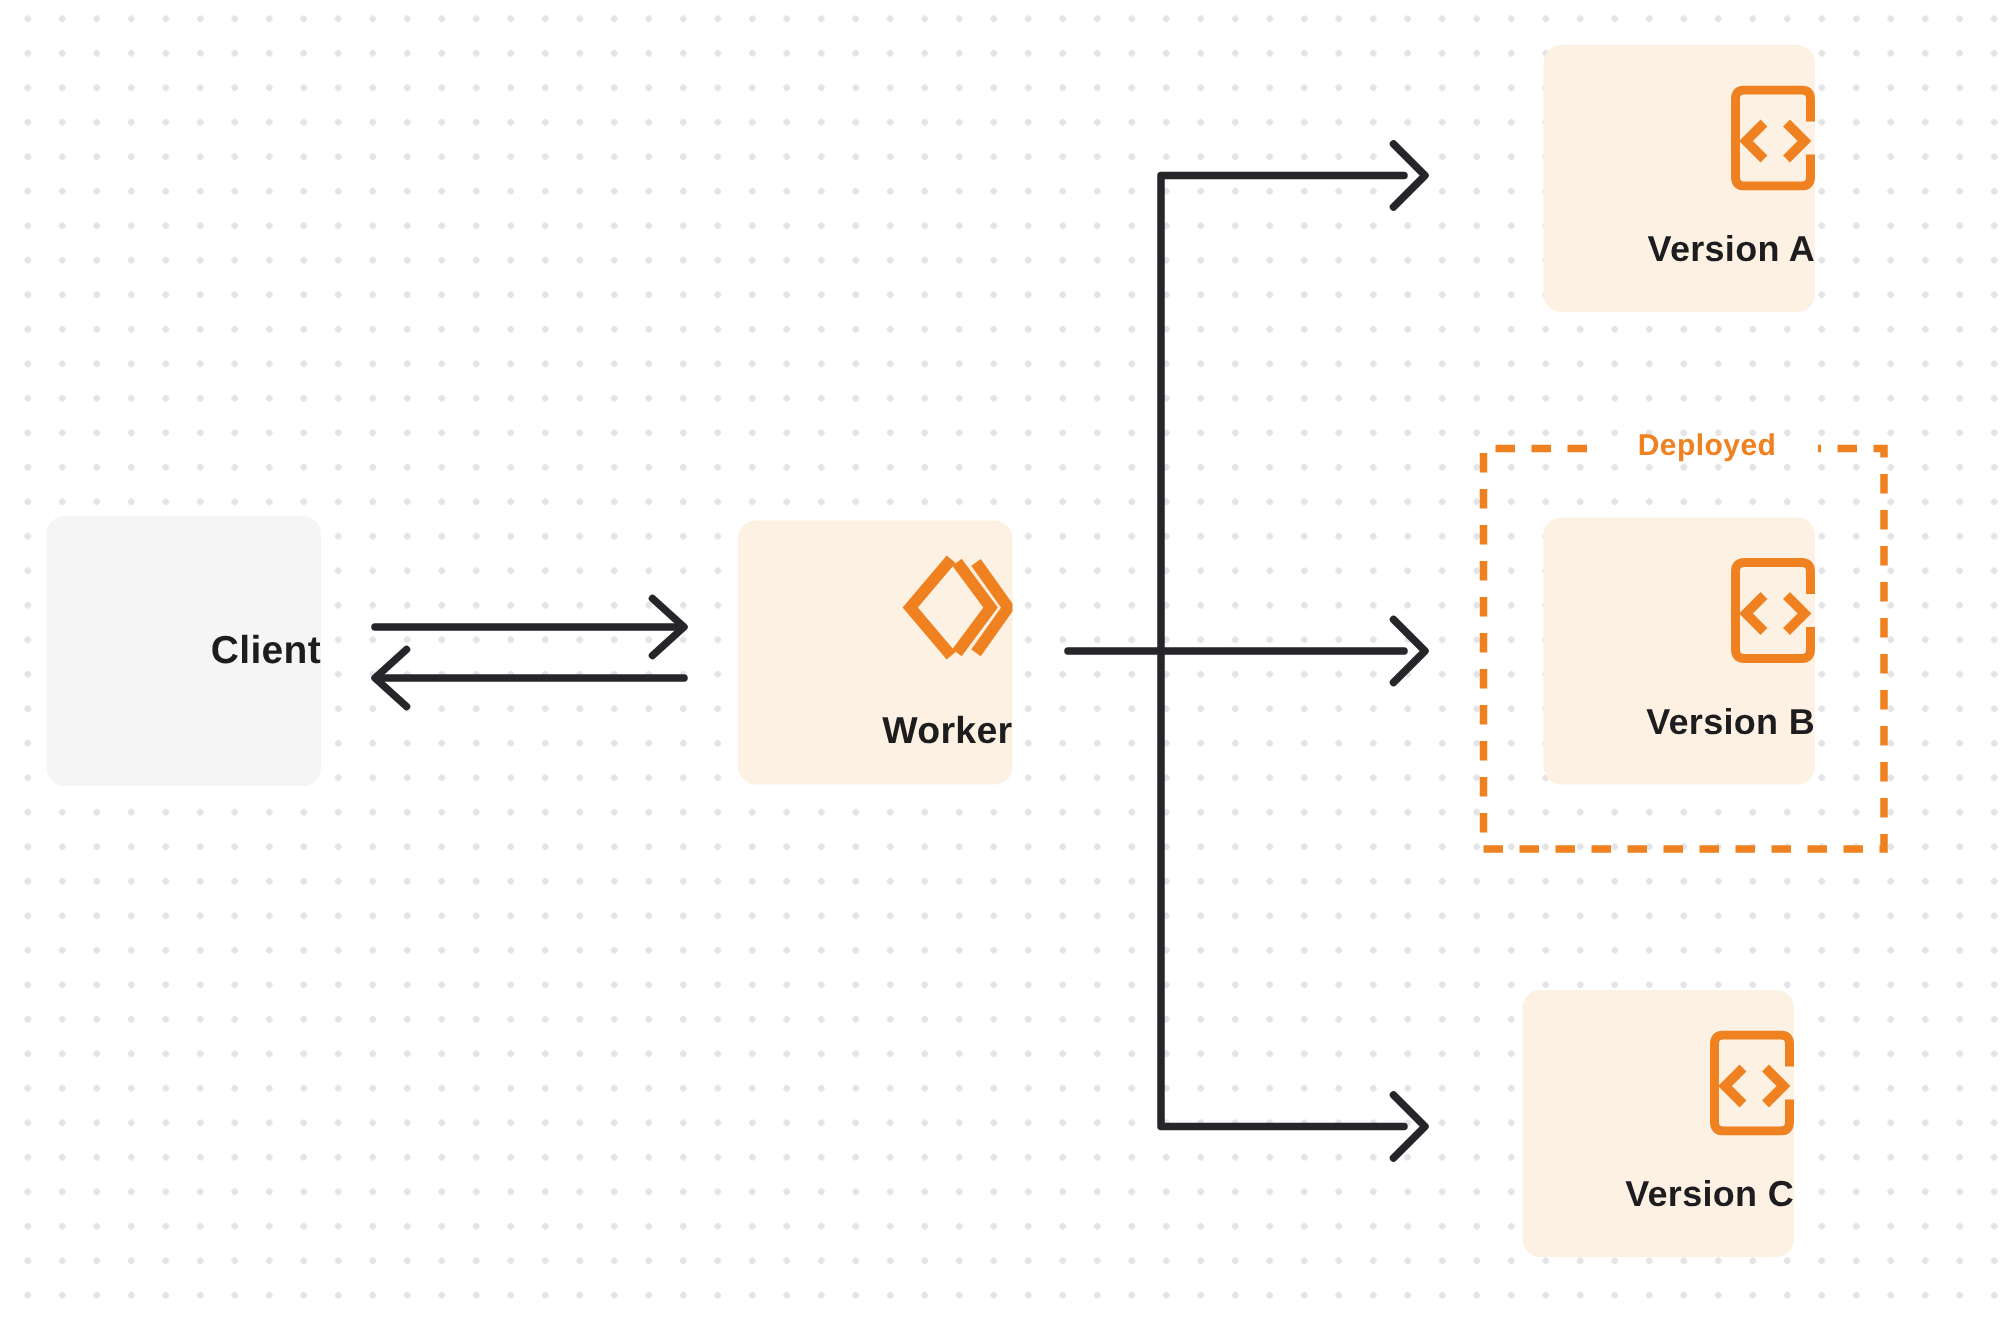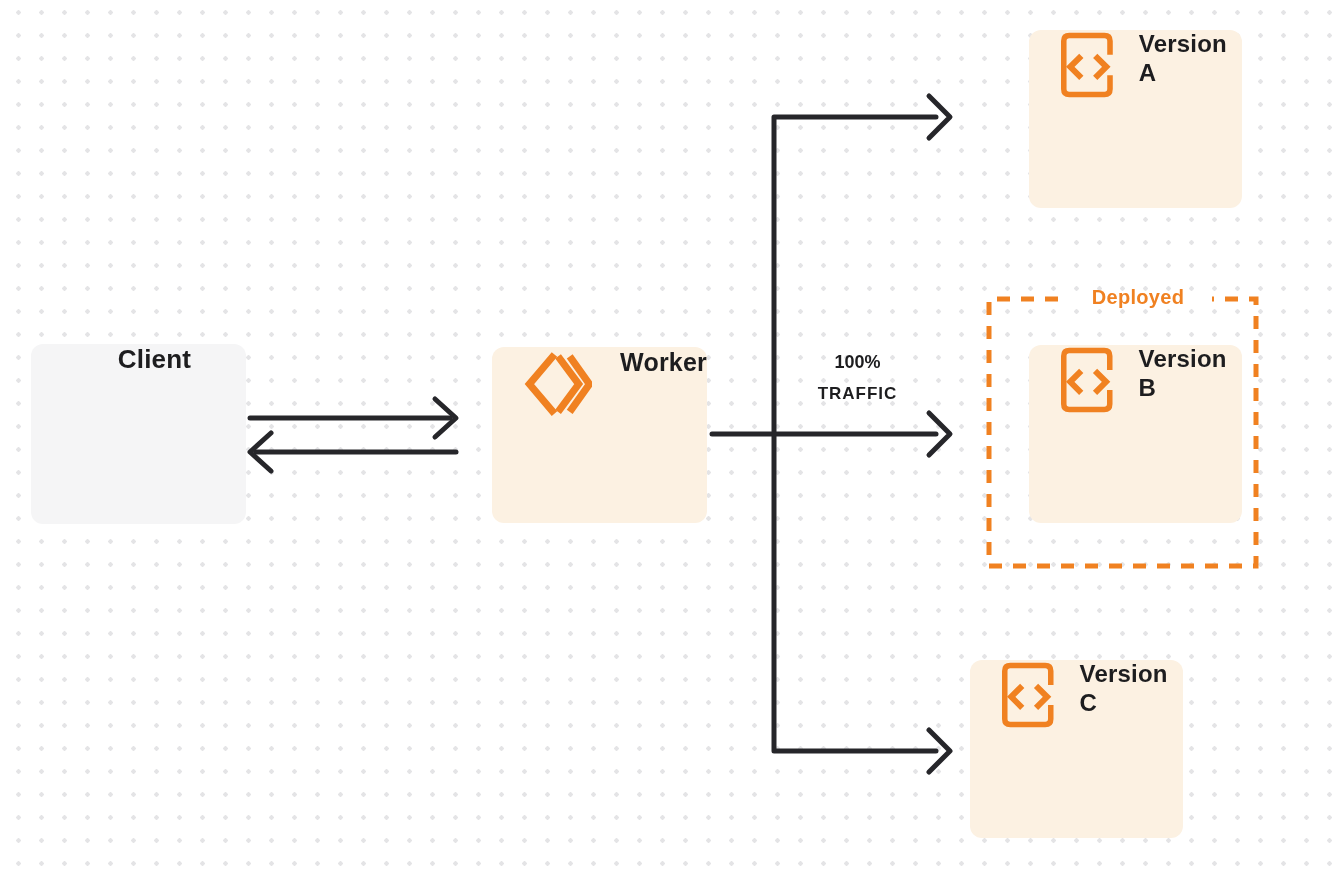--- a/index.html
+++ b/index.html
@@ -39,26 +39,25 @@
     fill:none;
     stroke:var(--accent);
     stroke-width:5;
     stroke-dasharray:13 11;
     stroke-linecap:butt;
   }
   .node{
     position:absolute;
     border-radius:12px;
     display:flex;
-    flex-direction:row;
-    align-items:flex-start;
+    flex-direction:column;
+    align-items:flex-end;
     justify-content:center;
     color:var(--text);
     font-weight:700;
-    padding-left:32px;
   }
   .node .node-label{
     font-weight:700;
     line-height:1.2;
     letter-spacing:.2px;
   }
   .node-client{
     left:31px;top:344px;width:183px;height:180px;
     background:var(--gray);
     font-size:26px;
@@ -70,21 +69,21 @@
     gap:28px;
   }
   .node-version{
     width:181px;height:178px;
     background:var(--cream);
     font-size:24px;
     gap:26px;
   }
   .node-version-a{left:1029px;top:30px;}
   .node-version-b{left:1029px;top:345px;}
-  .node-version-c{left:970px;top:660px;}
+  .node-version-c{left:1015px;top:660px;}
 
   .icon-stroke{
     fill:none;
     stroke:var(--accent);
   }
   .deployed-label{
     position:absolute;
     left:1063px;top:286px;width:150px;
     text-align:center;
     color:var(--accent);
@@ -161,18 +160,14 @@
     <svg width="56" height="70" viewBox="0 0 56 70" aria-hidden="true">
       <path class="icon-stroke" stroke-width="6" stroke-linejoin="round" d="M53,46 L53,61 Q53,67 47,67 L9,67 Q3,67 3,61 L3,9 Q3,3 9,3 L47,3 Q53,3 53,9 L53,24"></path>
       <path class="icon-stroke" stroke-width="6.5" stroke-linejoin="miter" d="M22,25 L10,37 L22,49"></path>
       <path class="icon-stroke" stroke-width="6.5" stroke-linejoin="miter" d="M37,25 L49,37 L37,49"></path>
     </svg>
     <div class="node-label">Version C</div>
   </div>
 
   <div class="deployed-label">Deployed</div>
 
-  <div class="traffic-label">
-    <div class="line1">100%</div>
-    <div class="line2">TRAFFIC</div>
-  </div>
 
 </div>
 
 </body></html>

